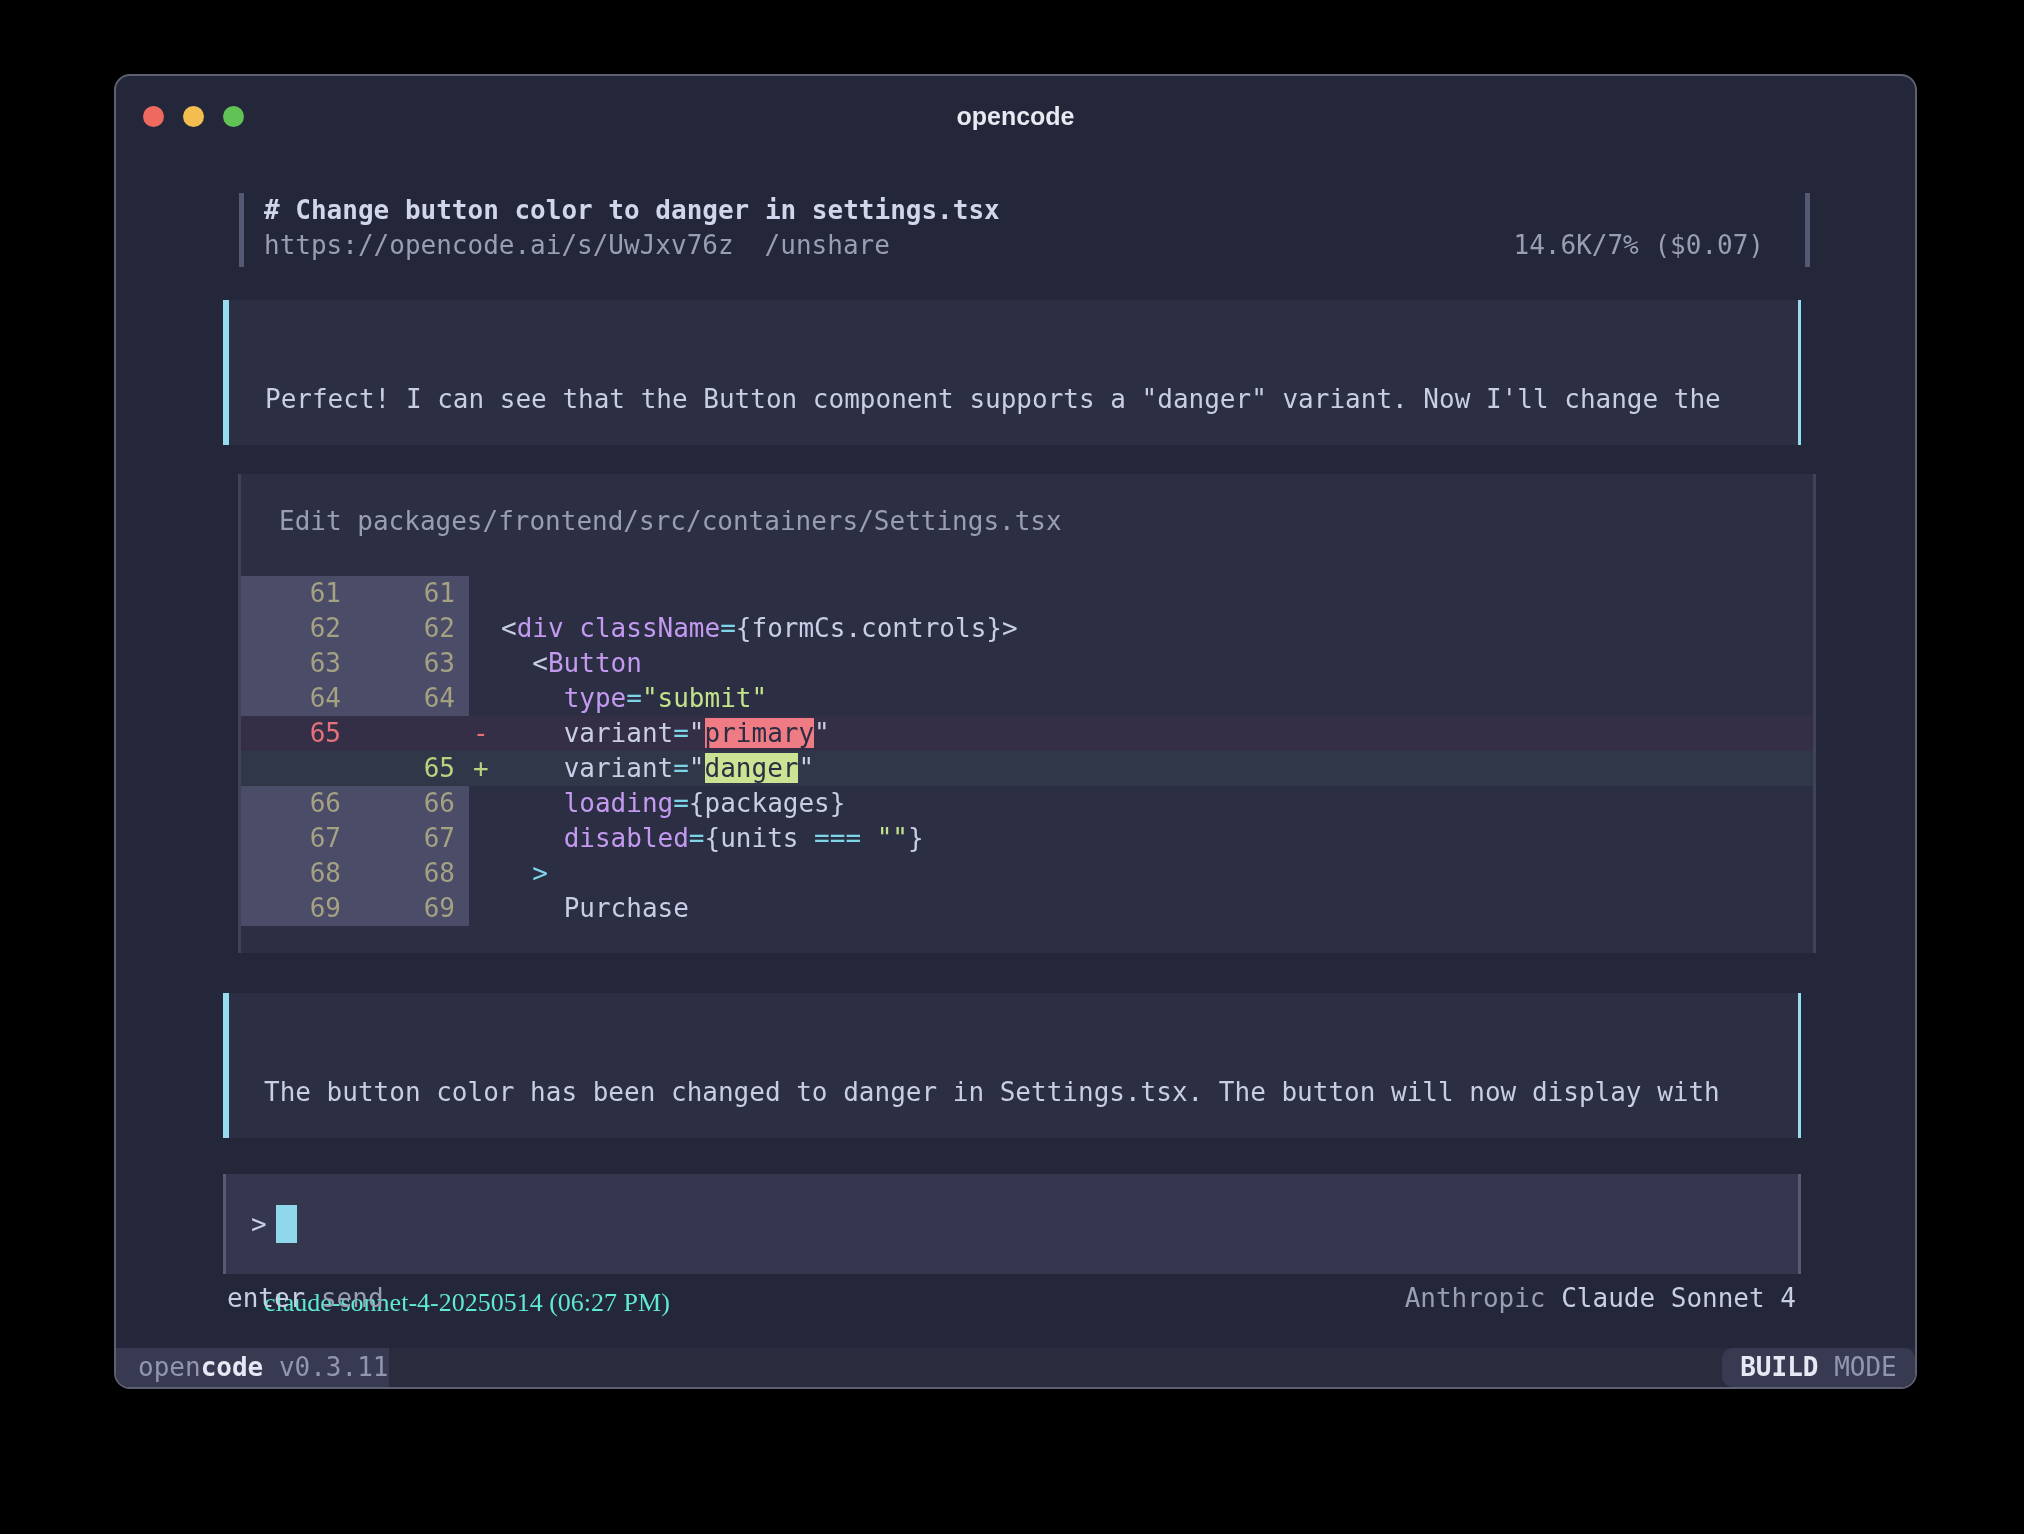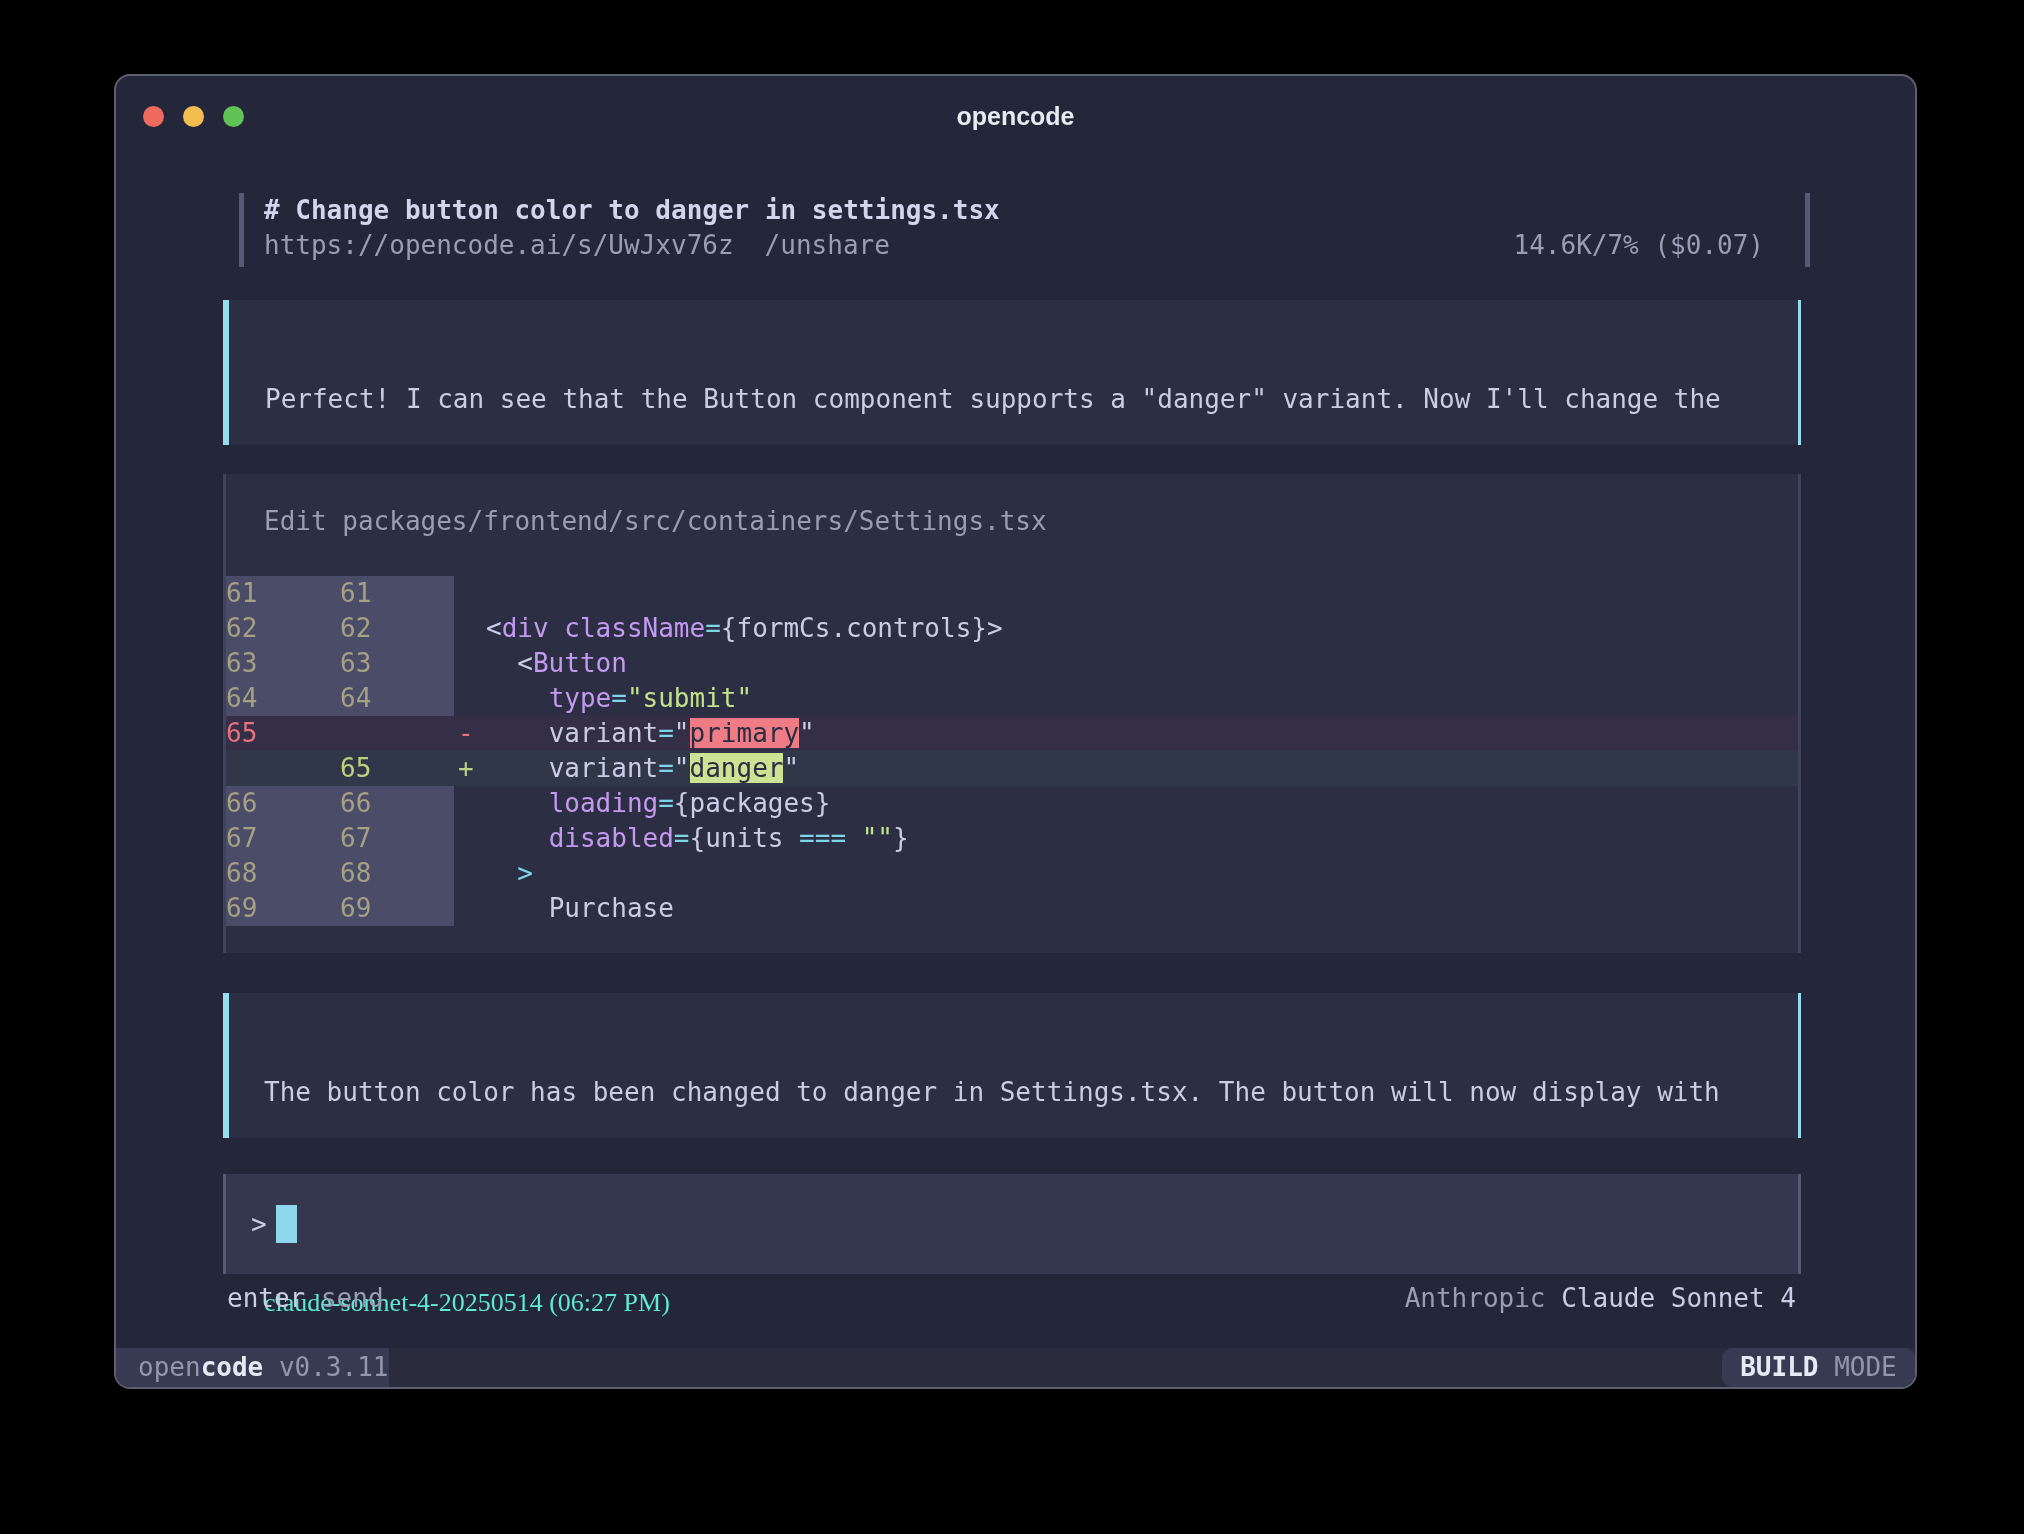--- a/index.html
+++ b/index.html
@@ -32,25 +32,25 @@
   .h-unshare{margin-left:31px;}
   .h-tokens{position:absolute;top:35px;right:151px;color:#9a9eb4;}
   
   .block{position:absolute;left:107px;width:1578px;box-sizing:border-box;}
   .msg{background:#2c2e44;border-left:6px solid #97dcee;border-right:3px solid #97dcee;
        height:145px;padding:12px 0 0 35px;}
   .msg1{top:224px;padding-left:36px;}
   .resp{top:917px;}
   
   .tool{top:398px;height:479px;background:#2c2e44;
-        border-left:3px solid #40425c;border-right:3px solid #40425c;}
+        border-left:3px solid #40425c;border-right:3px solid #40425c;margin-left:15px;}
   .tool-title{position:absolute;top:30px;left:38px;color:#9a9eb4;}
   .diff{position:absolute;top:102px;left:0;width:100%;}
   .drow{display:flex;height:35px;line-height:35px;font-size:26px;white-space:pre;}
-  .gut{width:114px;box-sizing:border-box;padding-right:14px;color:#a5a183;}
+  .gut{width:114px;box-sizing:border-box;text-align:right;padding-right:14px;color:#a5a183;}
   .ctx .gut{background:#4a4c68;}
   .mark{width:32px;box-sizing:border-box;padding-left:4px;}
   .code{white-space:pre;}
   .del{background:#342e46;}
   .add{background:#303748;}
   .del .g1,.del .mark{color:#e4717c;}
   .add .g2,.add .mark{color:#bcd27f;}
   .c-pl{color:#c9cee6;}
   .c-pu{color:#c49af0;}
   .c-cy{color:#7fd5e8;}

